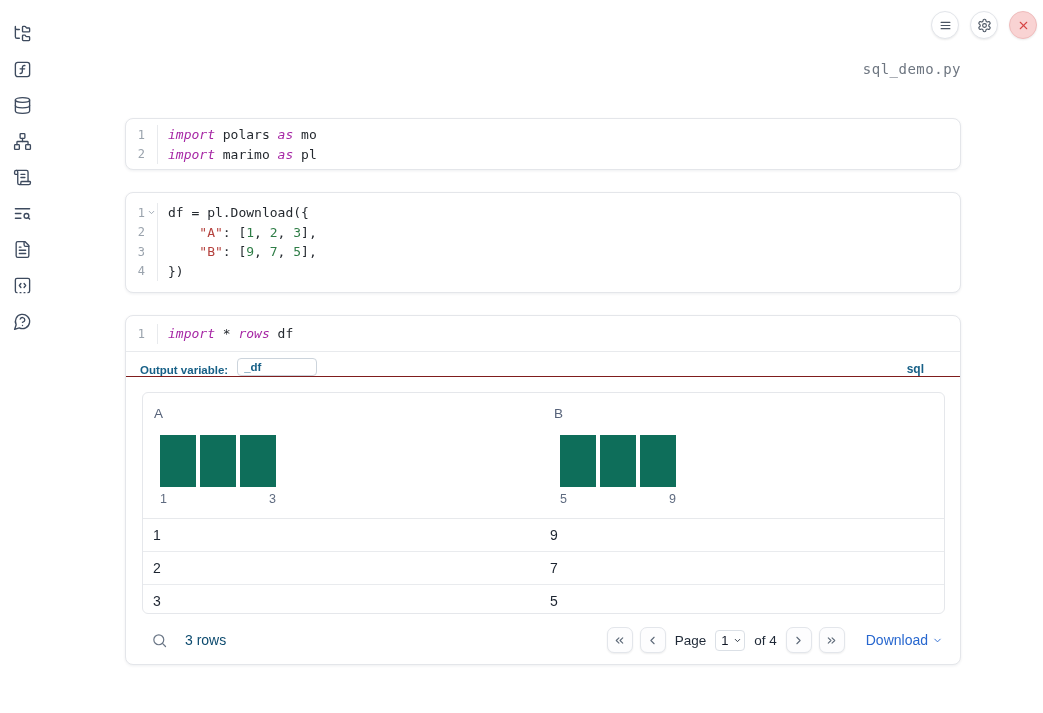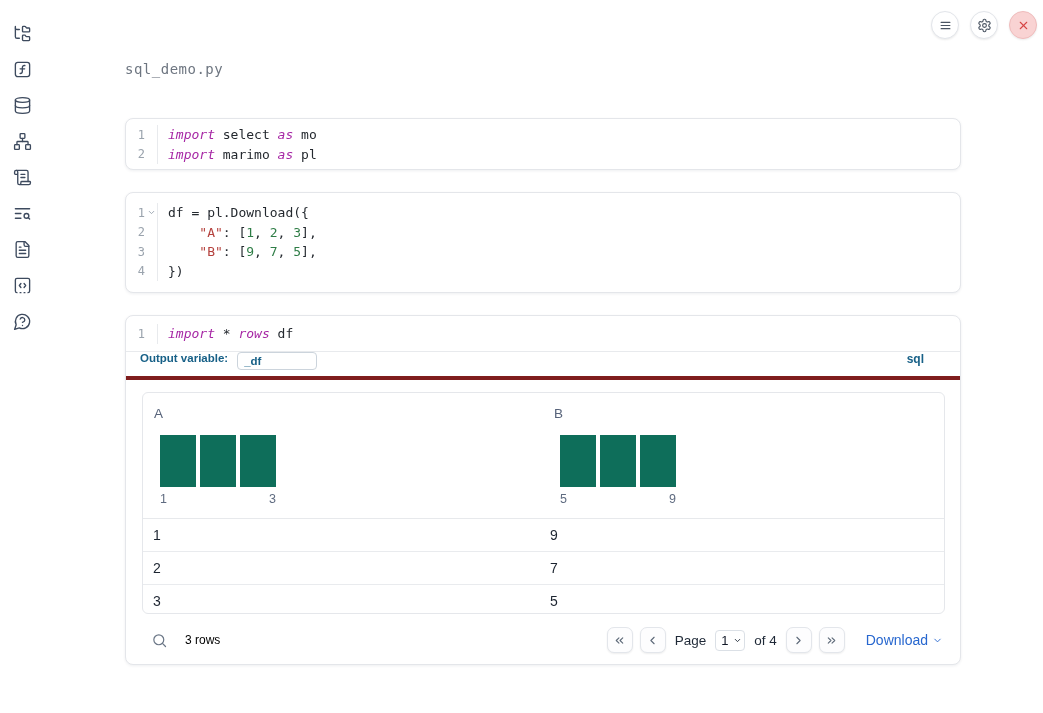--- a/index.html
+++ b/index.html
@@ -14,21 +14,21 @@
 
   
   .circ-btn{position:absolute;top:11px;width:28px;height:28px;border-radius:50%;background:#fff;
     border:1px solid #e2e5ea;box-shadow:0 1px 2px rgba(0,0,0,.08);display:flex;align-items:center;
     justify-content:center;cursor:pointer;padding:0;}
   .circ-btn svg{stroke:#4b5563;fill:none;stroke-width:1.8;stroke-linecap:round;stroke-linejoin:round;}
   .circ-btn.close{background:#f9d3d3;border-color:#f0bcbc;}
   .circ-btn.close svg{stroke:#d64545;stroke-width:2;}
 
   
-  .nb-title{position:absolute;left:125px;width:836px;top:61px;text-align:left;font-size:14px;
+  .nb-title{position:absolute;left:125px;width:836px;top:61px;text-align:right;font-size:14px;
     color:#6e7681;letter-spacing:.5px;}
 
   
   .cell{position:absolute;left:125px;width:836px;background:#fff;border:1px solid #e4e6ea;
     border-radius:8px;box-shadow:0 1px 3px rgba(20,30,50,.07);box-sizing:border-box;}
   .code-line{display:flex;align-items:center;height:19.5px;}
   .gutter{width:32px;flex:0 0 32px;display:flex;align-items:center;justify-content:flex-end;
     align-self:stretch;border-right:1px solid #e8eaed;box-sizing:border-box;}
   .gutter .lnum{font-size:12px;color:#9aa3ad;}
   .gutter .foldslot{width:12px;display:flex;align-items:center;justify-content:center;}
@@ -37,22 +37,22 @@
   .tok-str{color:#b5423e;}
   .tok-num{color:#2e7d46;}
   .tok-pl{color:#24292f;}
 
   #cell-imports{top:118px;height:52px;padding-top:6px;}
   #cell-dataframe{top:192px;height:101px;padding-top:10px;}
   #cell-sql{top:315px;height:350px;}
 
   
   .sql-editor{padding-top:8px;height:36px;box-sizing:border-box;border-bottom:1px solid #e8eaed;}
-  .outvar-row{height:24px;display:flex;align-items:flex-start;padding:0 36px 0 14px;
-    border-bottom:4px solid #7f1d1d;}
+  .outvar-row{height:24px;display:flex;align-items:flex-end;padding:0 36px 0 14px;
+    border-bottom:1px solid #7f1d1d;}
   .outvar-label{font-size:11.5px;font-weight:bold;color:#176087;}
   .outvar-input{margin-left:9px;width:66px;height:16px;border:1px solid #ccd4dc;border-radius:4px;
     font-family:"Liberation Sans",sans-serif;font-size:11.5px;font-weight:bold;color:#176087;
     padding:0 6px;outline:none;}
   .lang-badge{margin-left:auto;font-size:12px;font-weight:bold;color:#176087;}
 
   
   .dtable{position:absolute;left:16px;top:76px;width:803px;height:222px;border:1px solid #e5e7eb;
     border-radius:6px;box-sizing:border-box;overflow:hidden;background:#fff;}
   .thead{display:flex;height:126px;border-bottom:1px solid #e7e9ec;box-sizing:border-box;}
@@ -68,21 +68,21 @@
   .trow:last-child{border-bottom:none;}
   .tcell{font-size:14px;color:#1c2430;box-sizing:border-box;}
   .tcell.ca{width:400px;flex:0 0 400px;padding-left:10px;}
   .tcell.cb{flex:1;padding-left:7px;}
 
   
   .tfooter{position:absolute;left:16px;right:17px;top:310px;height:28px;display:flex;
     align-items:center;}
   .tfooter .search-ic{margin-left:9px;display:flex;}
   .tfooter .search-ic svg{stroke:#6a7686;fill:none;stroke-width:1.7;stroke-linecap:round;}
-  .rowcount{margin-left:17px;font-size:12px;color:#000000;}
+  .rowcount{margin-left:17px;font-size:14px;color:#0c4a6e;}
   .pag{margin-left:auto;display:flex;align-items:center;gap:7px;}
   .nav-btn{width:26px;height:26px;border-radius:7px;background:#fdfdfe;border:1px solid #e3e6eb;
     box-shadow:0 1px 2px rgba(0,0,0,.07);display:flex;align-items:center;justify-content:center;
     cursor:pointer;padding:0;}
   .nav-btn svg{stroke:#5d6978;fill:none;stroke-width:2;stroke-linecap:round;stroke-linejoin:round;}
   .pg-text{font-size:13.5px;color:#1f2937;margin:0 2px;}
   .select-wrap{position:relative;display:inline-flex;align-items:center;}
   .select-wrap select{appearance:none;-webkit-appearance:none;width:30px;height:21px;
     border:1px solid #dbe0e6;border-radius:4px;background:#fff;font-size:13px;color:#111827;
     padding:0 12px 0 5px;font-family:"Liberation Sans",sans-serif;}
@@ -194,21 +194,21 @@
 
 <div class="nb-title mono">sql_demo.py</div>
 
 <div class="cell" id="cell-imports">
   <div>
       <div class="code-line">
         <div class="gutter">
           <span class="lnum mono">1</span>
           <span class="foldslot"></span>
         </div>
-        <div class="code-text mono"><span class="tok-kw">import</span><span class="tok-pl"> select </span><span class="tok-kw">as</span><span class="tok-pl"> mo</span></div>
+        <div class="code-text mono"><span class="tok-kw">import</span><span class="tok-pl"> polars </span><span class="tok-kw">as</span><span class="tok-pl"> mo</span></div>
       </div>
       <div class="code-line">
         <div class="gutter">
           <span class="lnum mono">2</span>
           <span class="foldslot"></span>
         </div>
         <div class="code-text mono"><span class="tok-kw">import</span><span class="tok-pl"> marimo </span><span class="tok-kw">as</span><span class="tok-pl"> pl</span></div>
       </div>
     </div>
 </div>

